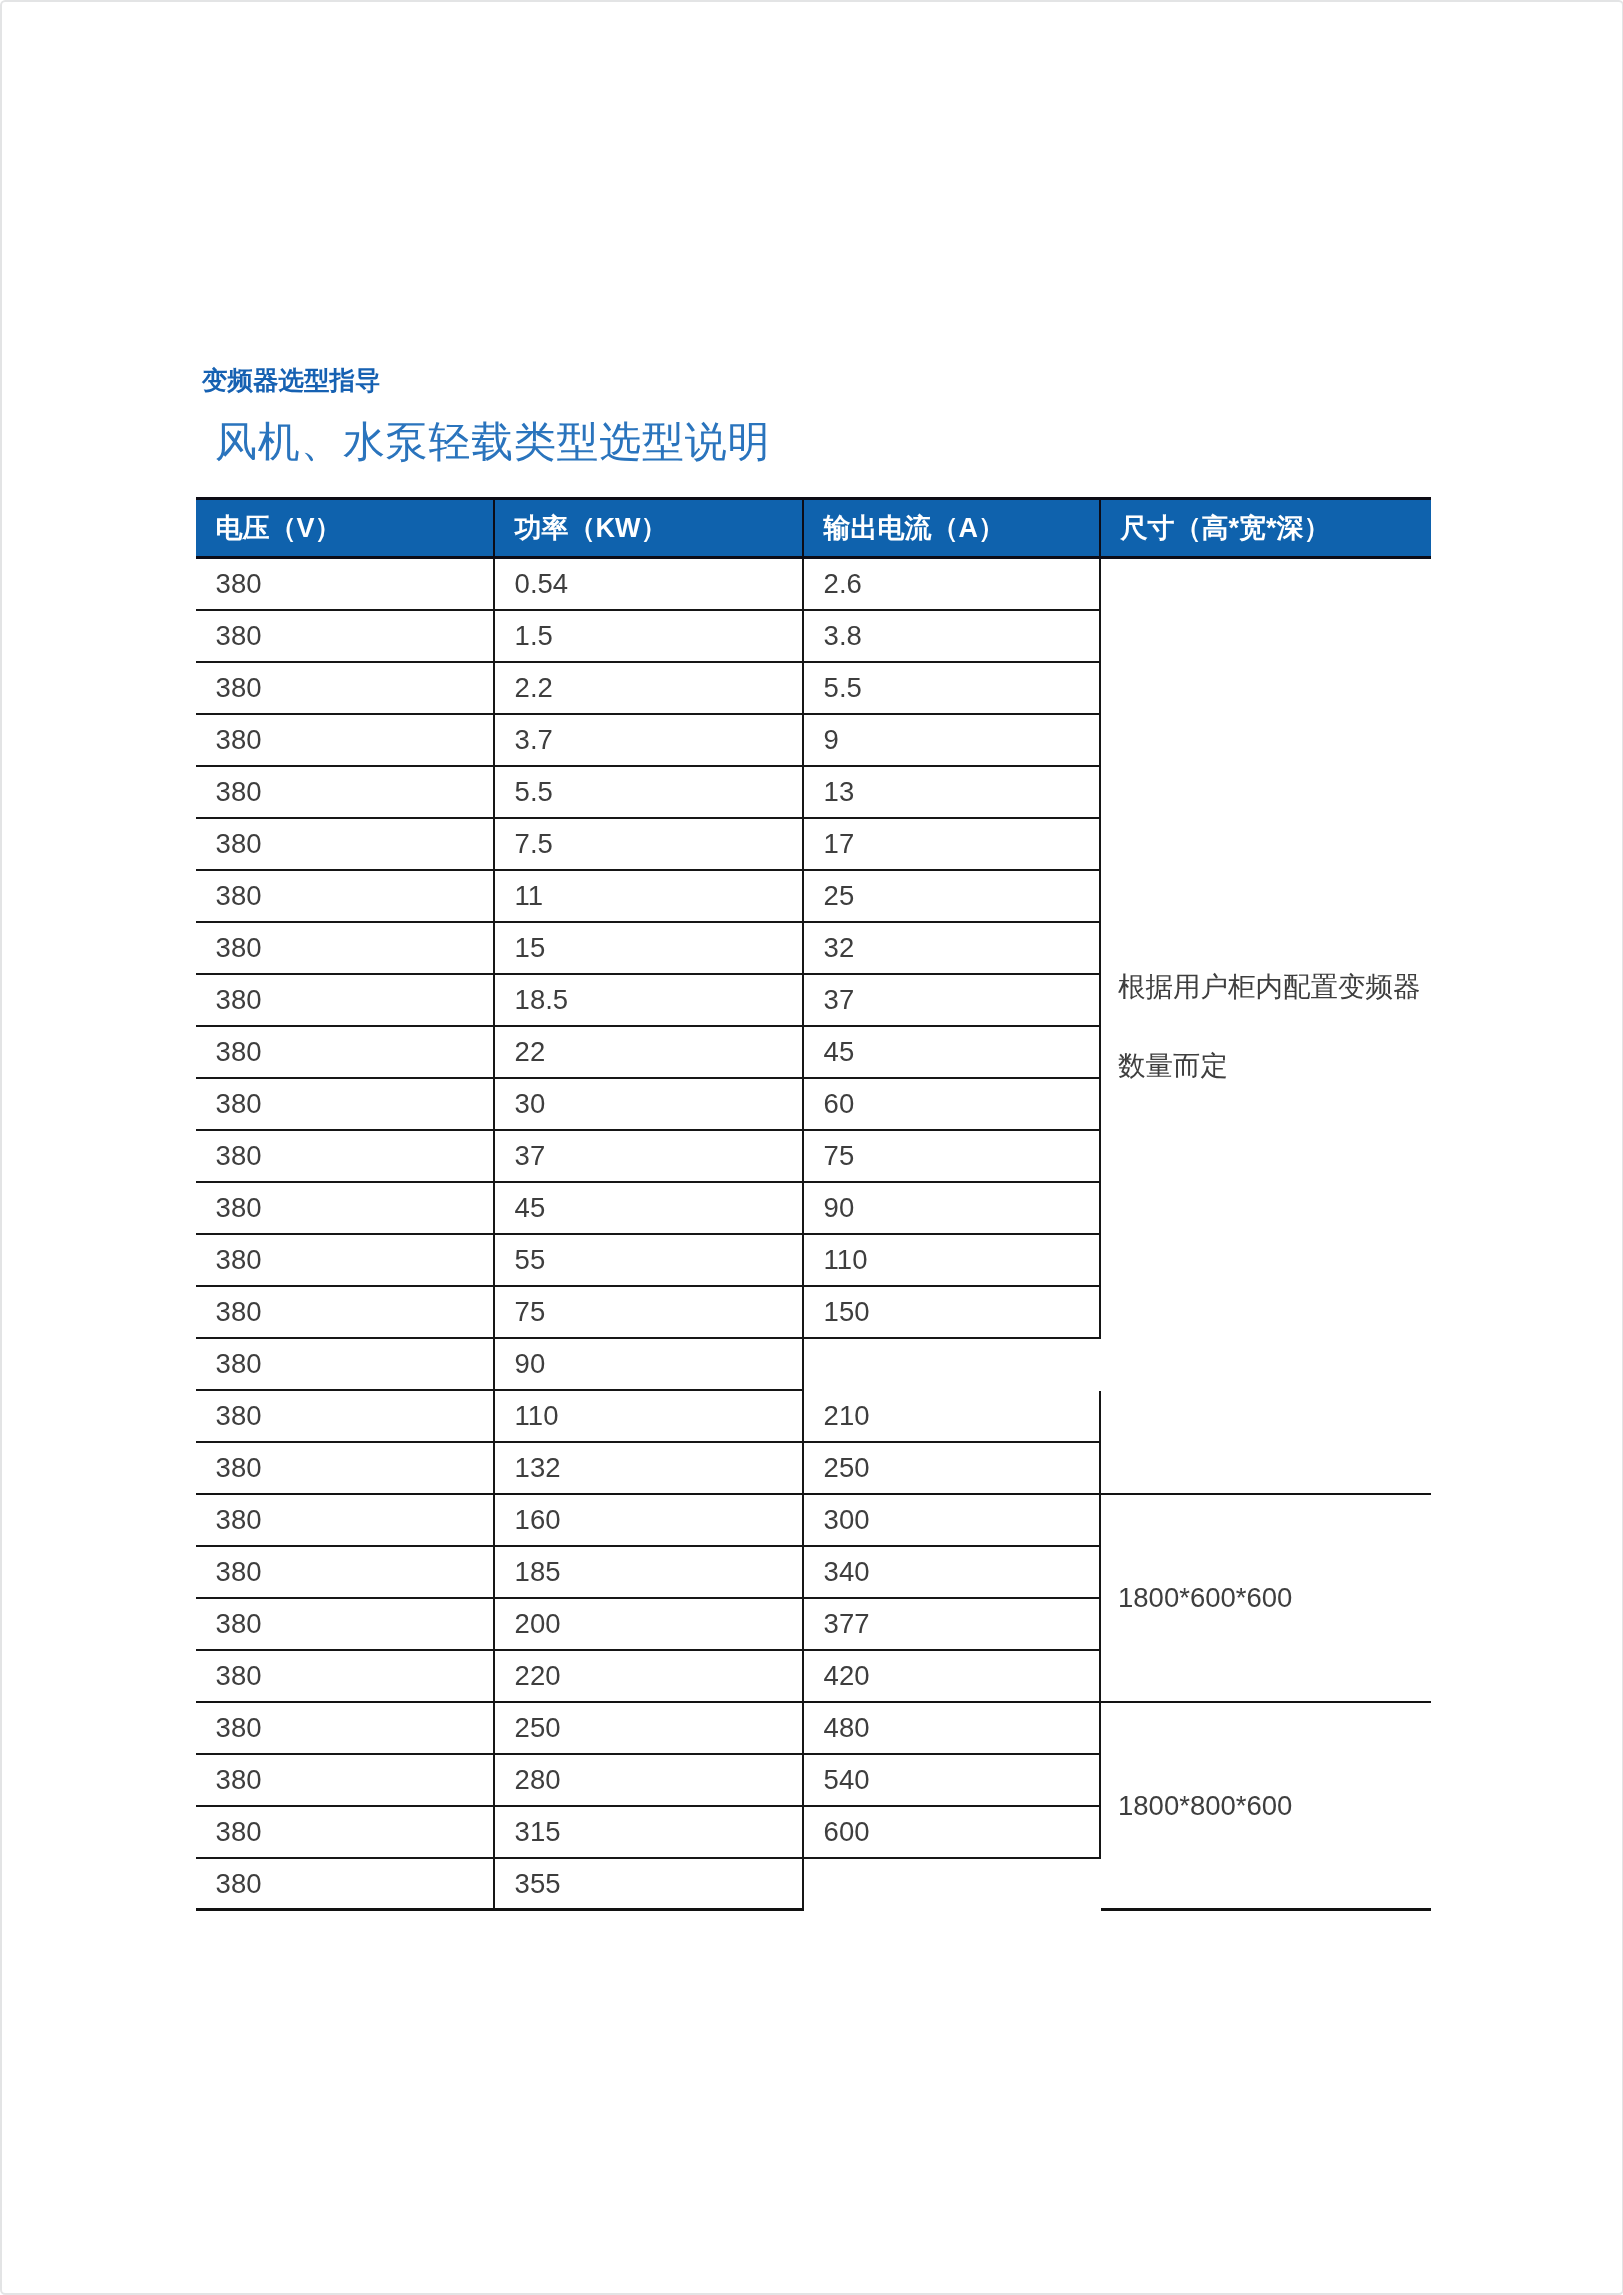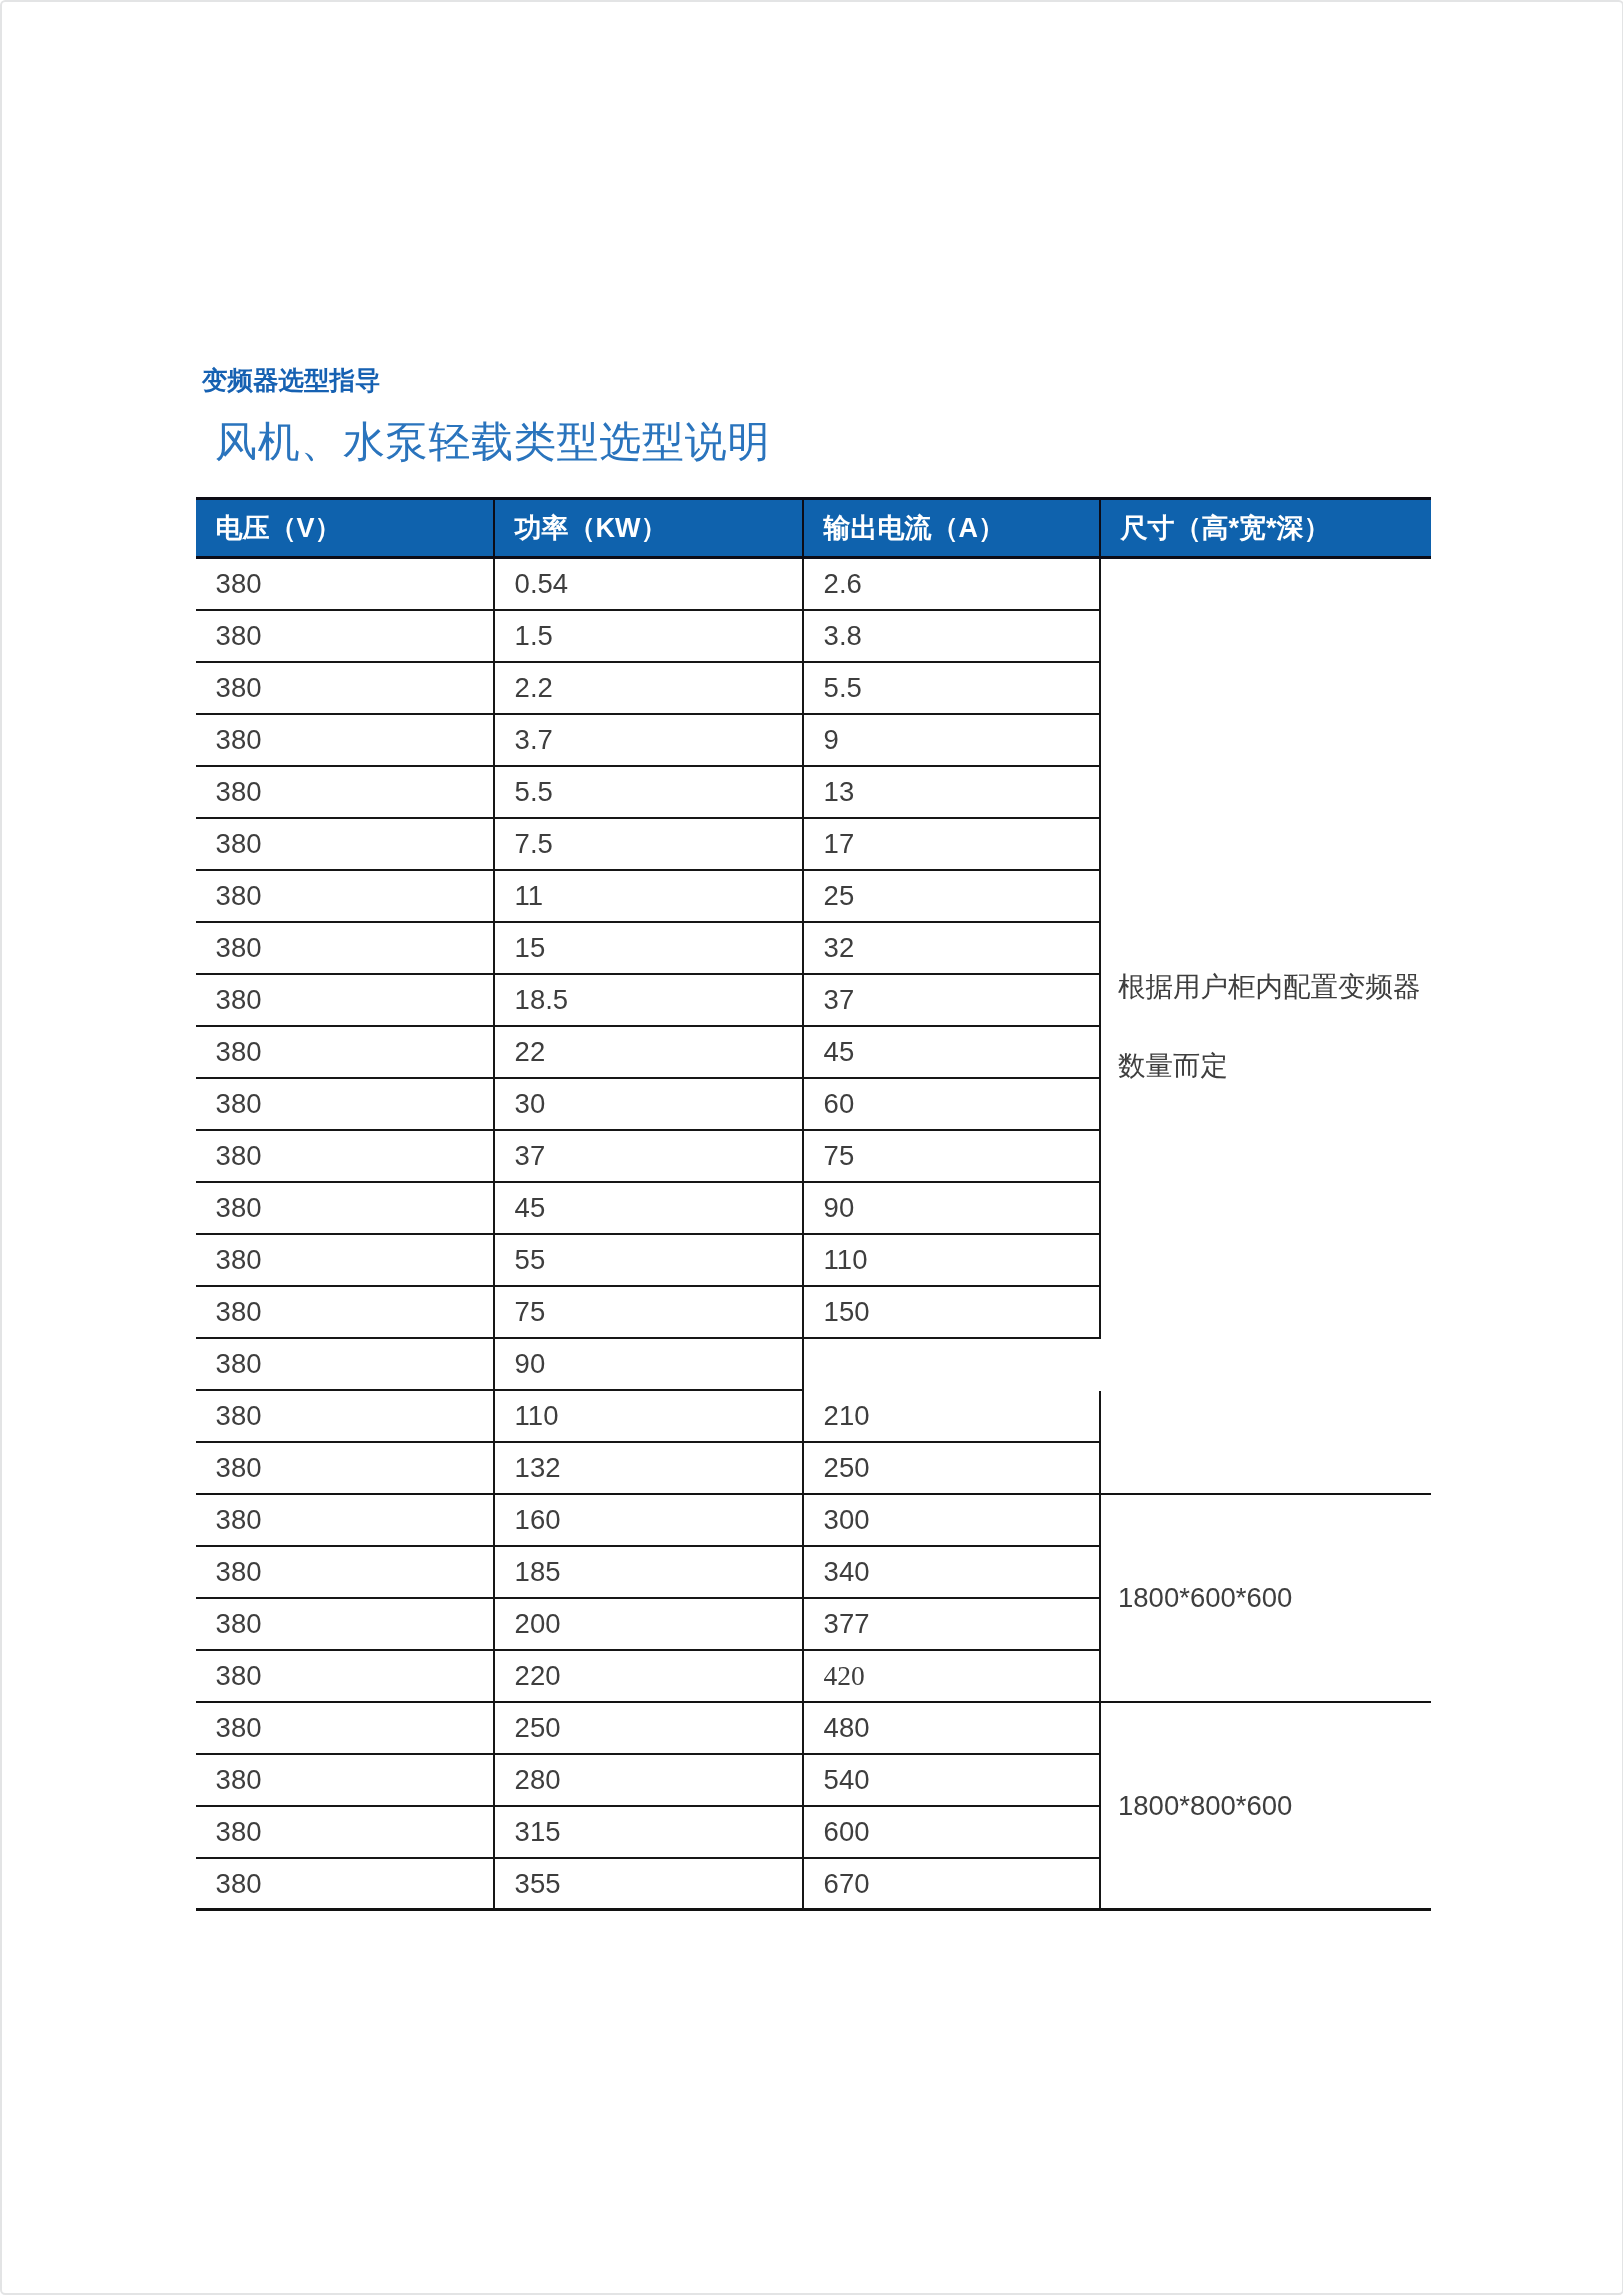--- a/index.html
+++ b/index.html
@@ -187,30 +187,29 @@
         <div class="cell" style="grid-area: 19 / 2;">160</div>
         <div class="cell" style="grid-area: 19 / 3;">300</div>
         <div class="cell" style="grid-area: 20 / 1;">380</div>
         <div class="cell" style="grid-area: 20 / 2;">185</div>
         <div class="cell" style="grid-area: 20 / 3;">340</div>
         <div class="cell" style="grid-area: 21 / 1;">380</div>
         <div class="cell" style="grid-area: 21 / 2;">200</div>
         <div class="cell" style="grid-area: 21 / 3;">377</div>
         <div class="cell sec-end" style="grid-area: 22 / 1;">380</div>
         <div class="cell sec-end" style="grid-area: 22 / 2;">220</div>
-        <div class="cell sec-end" style="grid-area: 22 / 3; font-family: Liberation Serif, serif;">420</div>
+        <div class="cell sec-end" style="grid-area: 22 / 3;">420</div>
         <div class="cell" style="grid-area: 23 / 1;">380</div>
         <div class="cell" style="grid-area: 23 / 2;">250</div>
         <div class="cell" style="grid-area: 23 / 3;">480</div>
         <div class="cell" style="grid-area: 24 / 1;">380</div>
         <div class="cell" style="grid-area: 24 / 2;">280</div>
         <div class="cell" style="grid-area: 24 / 3;">540</div>
         <div class="cell" style="grid-area: 25 / 1;">380</div>
         <div class="cell" style="grid-area: 25 / 2;">315</div>
         <div class="cell" style="grid-area: 25 / 3;">600</div>
         <div class="cell tbl-end" style="grid-area: 26 / 1;">380</div>
         <div class="cell tbl-end" style="grid-area: 26 / 2;">355</div>
-        <div class="cell tbl-end" style="grid-area: 26 / 3;">670</div>
       </div>
   </div>
 
 </div>
 
 
 </body></html>

